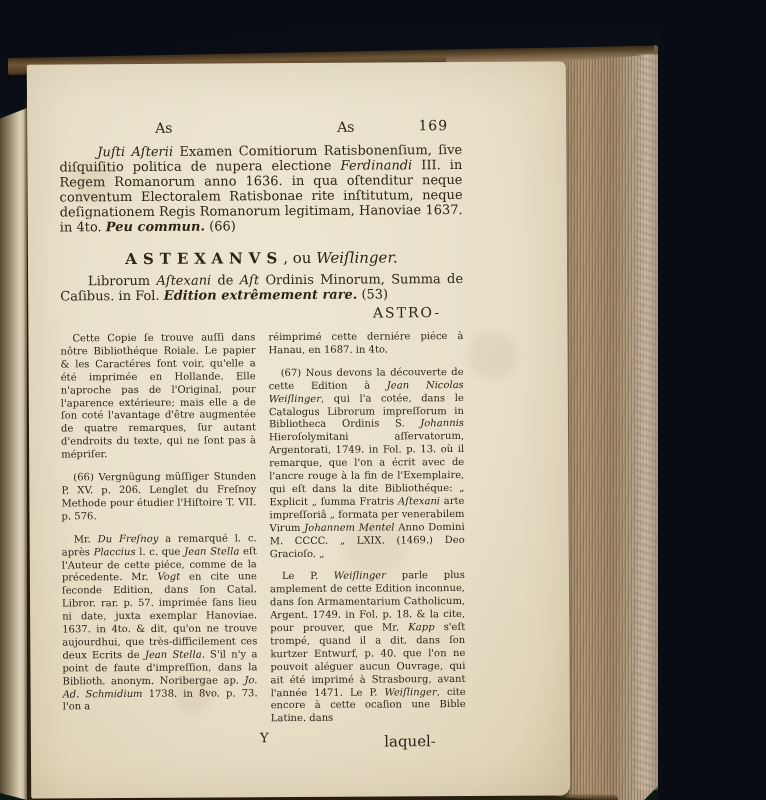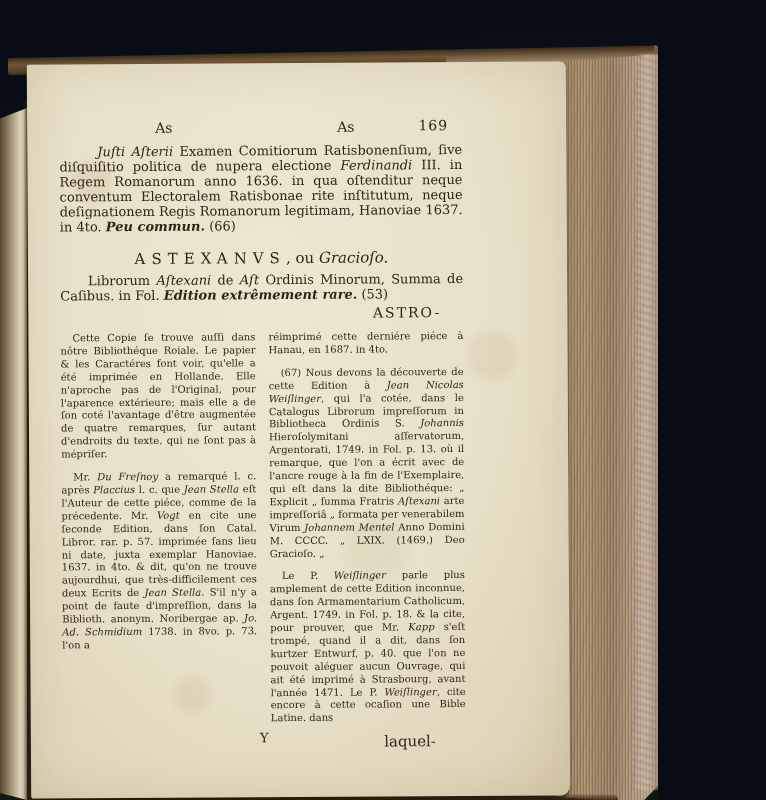--- a/index.html
+++ b/index.html
@@ -70,21 +70,21 @@
     background:
       radial-gradient(circle at 12% 16%, rgba(150,120,70,0.10) 0 14px, rgba(0,0,0,0) 26px),
       radial-gradient(circle at 86% 40%, rgba(140,110,65,0.08) 0 18px, rgba(0,0,0,0) 30px),
       radial-gradient(circle at 30% 86%, rgba(140,110,65,0.08) 0 12px, rgba(0,0,0,0) 24px),
       radial-gradient(circle at 64% 66%, rgba(130,104,60,0.06) 0 22px, rgba(0,0,0,0) 40px);
   }
   
   .text-block{position:absolute;left:32px;top:56px;width:403px;color:#2e2517;}
   .text-block .it{font-style:italic;}
   .text-block .bd{font-weight:bold;}
-  .text-block .sp{letter-spacing:6px;}
+  .text-block .sp{letter-spacing:6px;font-weight:bold;}
   .running-head{position:relative;height:17px;font-size:14px;}
   .rh-left{position:absolute;left:96px;top:0;}
   .rh-center{position:absolute;left:278px;top:0;}
   .rh-page{position:absolute;right:14px;top:-1px;letter-spacing:1px;}
   .entry{font-size:13px;line-height:15px;text-align:justify;margin:0;}
   .entry.first{margin-top:7px;text-indent:38px;}
   .section-heading{margin-top:16px;font-size:15px;line-height:18px;text-align:center;}
   .entry.second{margin-top:5px;text-indent:28px;}
   .catchword-line{height:16px;margin-top:3px;font-size:14px;letter-spacing:2px;text-align:right;padding-right:22px;}
   .notes{display:flex;gap:13px;margin-top:10px;}
@@ -116,29 +116,30 @@
     <div class="text-block">
 
       <div class="running-head">
         <span class="rh-left">As</span>
         <span class="rh-center">As</span>
         <span class="rh-page">169</span>
       </div>
 
       <p class="entry first"><span class="it">Juſti Aſterii</span><span> Examen Comitiorum Ratisbonenſium, ſive diſquiſitio politica de nupera electione </span><span class="it">Ferdinandi</span><span> III. in Regem Romanorum anno 1636. in qua oſtenditur neque conventum Electoralem Ratisbonae rite inſtitutum, neque deſignationem Regis Romanorum legitimam, Hanoviae 1637. in 4to.  </span><span class="it bd">Peu commun.</span><span> (66)</span></p>
 
-      <div class="section-heading"><span class="sp">ASTEXANVS</span><span>, ou </span><span class="it">Gracioſo.</span></div>
+      <div class="section-heading"><span class="sp">ASTEXANVS</span><span>, ou </span><span class="it">Weiſlinger.</span></div>
 
       <p class="entry second"><span>Librorum </span><span class="it">Aſtexani</span><span> de </span><span class="it">Aſt</span><span> Ordinis Minorum, Summa de Caſibus. in Fol.  </span><span class="it bd">Edition extrêmement rare.</span><span> (53)</span></p>
 
       <div class="catchword-line">ASTRO-</div>
 
       <div class="notes">
         <div class="note-col">
           <p><span>Cette Copie ſe trouve auſſi dans nôtre Bibliothéque Roiale.  Le papier &amp; les Caractéres font voir, qu'elle a été imprimée en Hollande.  Elle n'aproche pas de l'Original, pour l'aparence extérieure; mais elle a de ſon coté l'avantage d'être augmentée de quatre remarques, ſur autant d'endroits du texte, qui ne ſont pas à mépriſer.</span></p>
+          <p><span>(66) Vergnügung müſſiger Stunden P. XV. p. 206.  Lenglet du Freſnoy Methode pour étudier l'Hiſtoire T. VII. p. 576.</span></p>
           <p><span>Mr. </span><span class="it">Du Freſnoy</span><span> a remarqué l. c. après </span><span class="it">Placcius</span><span> l. c. que </span><span class="it">Jean Stella</span><span> eſt l'Auteur de cette piéce, comme de la précedente. Mr. </span><span class="it">Vogt</span><span> en cite une ſeconde Edition, dans ſon Catal. Libror. rar. p. 57. imprimée ſans lieu ni date, juxta exemplar Hanoviae. 1637. in 4to. &amp; dit, qu'on ne trouve aujourdhui, que très-difficilement ces deux Ecrits de </span><span class="it">Jean Stella</span><span>.  S'il n'y a point de faute d'impreſſion, dans la Biblioth. anonym. Noribergae ap. </span><span class="it">Jo. Ad. Schmidium</span><span> 1738. in 8vo. p. 73. l'on a</span></p>
         </div>
         <div class="note-col">
           <p class="cont"><span>réimprimé cette derniére piéce à Hanau, en 1687. in 4to.</span></p>
           <p><span>(67) Nous devons la découverte de cette Edition à </span><span class="it">Jean Nicolas Weiſlinger</span><span>, qui l'a cotée, dans le Catalogus Librorum impreſſorum in Bibliotheca Ordinis S. </span><span class="it">Johannis</span><span> Hieroſolymitani aſſervatorum, Argentorati, 1749. in Fol. p. 13. où il remarque, que l'on a écrit avec de l'ancre rouge à la fin de l'Exemplaire, qui eſt dans la dite Bibliothéque:  „ Explicit „ ſumma Fratris </span><span class="it">Aſtexani</span><span> arte impreſſoriâ „ formata per venerabilem Virum </span><span class="it">Johannem Mentel</span><span> Anno Domini M. CCCC. „ LXIX. (1469.) Deo Gracioſo. „</span></p>
           <p><span>Le P. </span><span class="it">Weiſlinger</span><span> parle plus amplement de cette Edition inconnue, dans ſon Armamentarium Catholicum, Argent. 1749. in Fol. p. 18. &amp; la cite, pour prouver, que Mr. </span><span class="it">Kapp</span><span> s'eſt trompé, quand il a dit, dans ſon kurtzer Entwurf, p. 40. que l'on ne pouvoit aléguer aucun Ouvrage, qui ait été imprimé à Strasbourg, avant l'année 1471.  Le P. </span><span class="it">Weiſlinger</span><span>, cite encore à cette ocaſion une Bible Latine. dans</span></p>
         </div>
       </div>
 
       <div class="footer-line">

